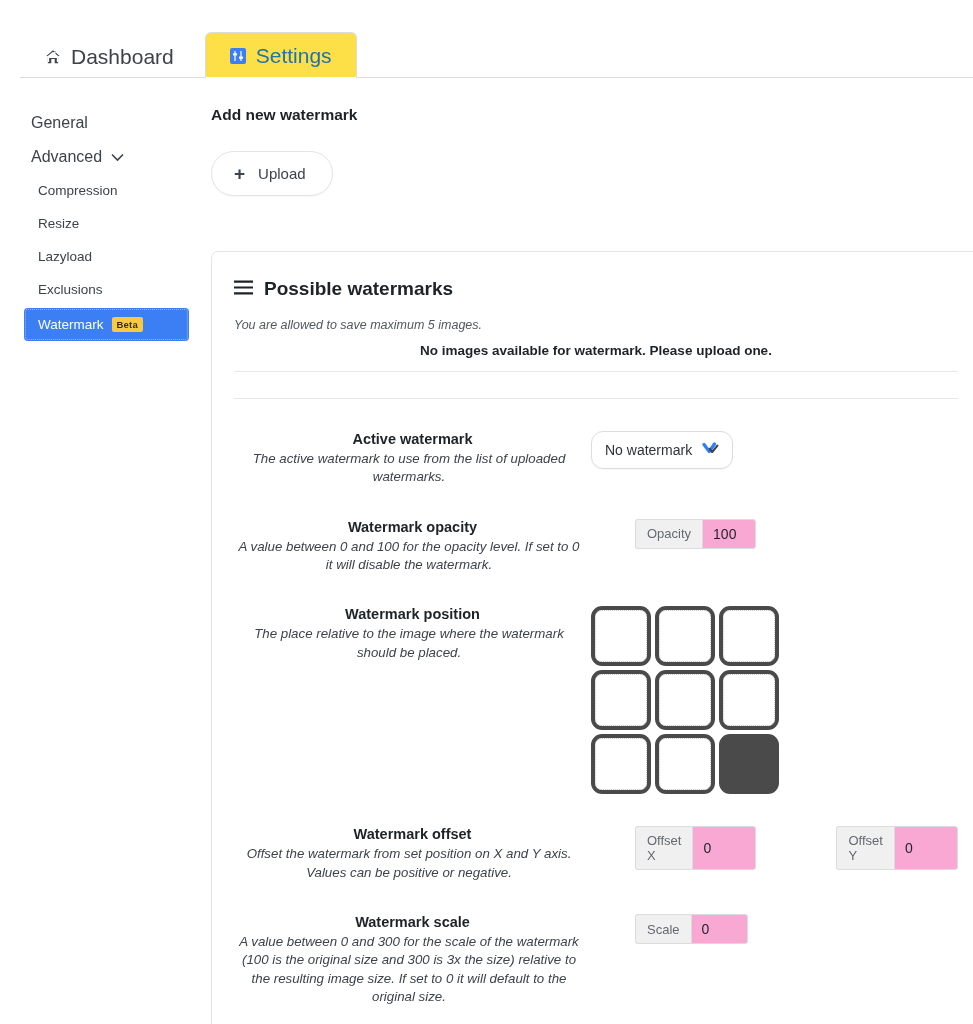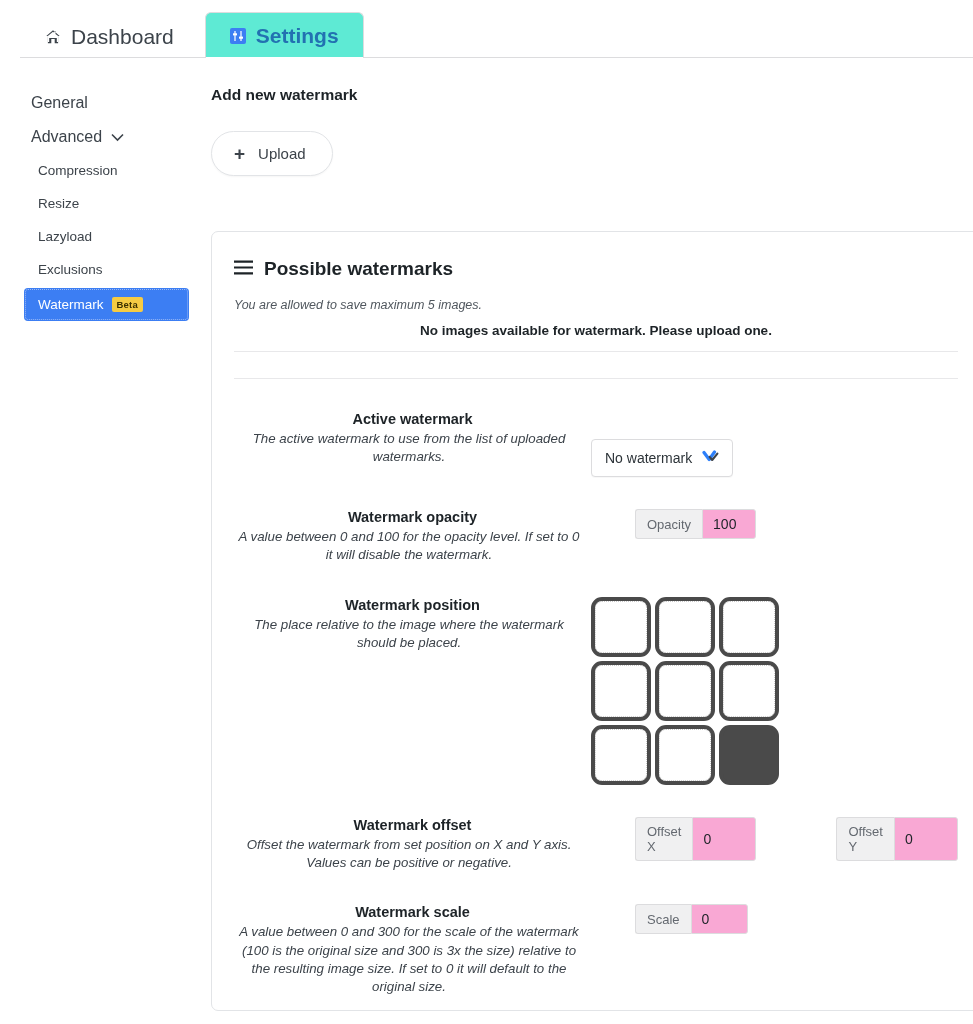--- a/index.html
+++ b/index.html
@@ -12,20 +12,21 @@
     overflow: hidden;
   }
 
   
   .tabbar {
     position: relative;
     height: 58px;
     display: flex;
     align-items: flex-end;
     padding-left: 20px;
+    margin-top: 20px;
   }
   .tabbar:after {
     content: "";
     position: absolute;
     left: 20px; right: 0; bottom: 0;
     height: 1px;
     background: #dcdcde;
   }
   .tab {
     position: relative;
@@ -39,26 +40,25 @@
     color: #3c434a;
     background: transparent;
     border: 1px solid transparent;
     border-bottom: none;
     border-radius: 6px 6px 0 0;
     cursor: pointer;
     white-space: nowrap;
   }
   .tab.inactive { margin-right: 6px; }
   .tab.active {
-    background: #5eead4;
+    background: #fde047;
     border-color: #dcdcde;
     color: #2271b1;
     height: 46px;
     box-shadow: 0 -1px 0 #ffffff;
-    font-weight: bold;
   }
   .tab.active:after {
     content: "";
     position: absolute;
     left: 0; right: 0; bottom: -1px;
     height: 2px;
     background: #ffffff;
   }
   .tab-icon { display: inline-flex; align-items: center; }
 
@@ -165,25 +165,24 @@
   .row .ctrl { flex: 1; display: flex; gap: 36px; align-items: flex-start; }
   .row-title { font-size: 14.5px; font-weight: bold; color: #1d2327; }
   .row-desc {
     font-size: 13.3px; font-style: italic; color: #3c434a;
     line-height: 1.38; margin-top: 3px; max-width: 350px;
   }
 
   
   .select {
     display: inline-flex; align-items: center; gap: 10px;
-    background: #fff; border: 1px solid #dcdcde; border-radius: 4px;
+    background: #fff; border: 1px solid #dcdcde; border-radius: 12px;
     padding: 9px 11px 9px 13px; font-size: 14px; color: #2c3338;
     cursor: pointer; box-shadow: 0 1px 1px rgba(0,0,0,.03);
     min-height: 38px;
-    margin-top: 28px;
   }
 
   
   .igroup { display: inline-flex; align-items: stretch; margin-left: 44px; }
   .igroup .prefix {
     background: #f0f0f1; border: 1px solid #dcdcde; border-right: none;
     border-radius: 3px 0 0 3px;
     padding: 6px 11px; font-size: 13px; color: #646970;
     display: flex; align-items: center;
   }

